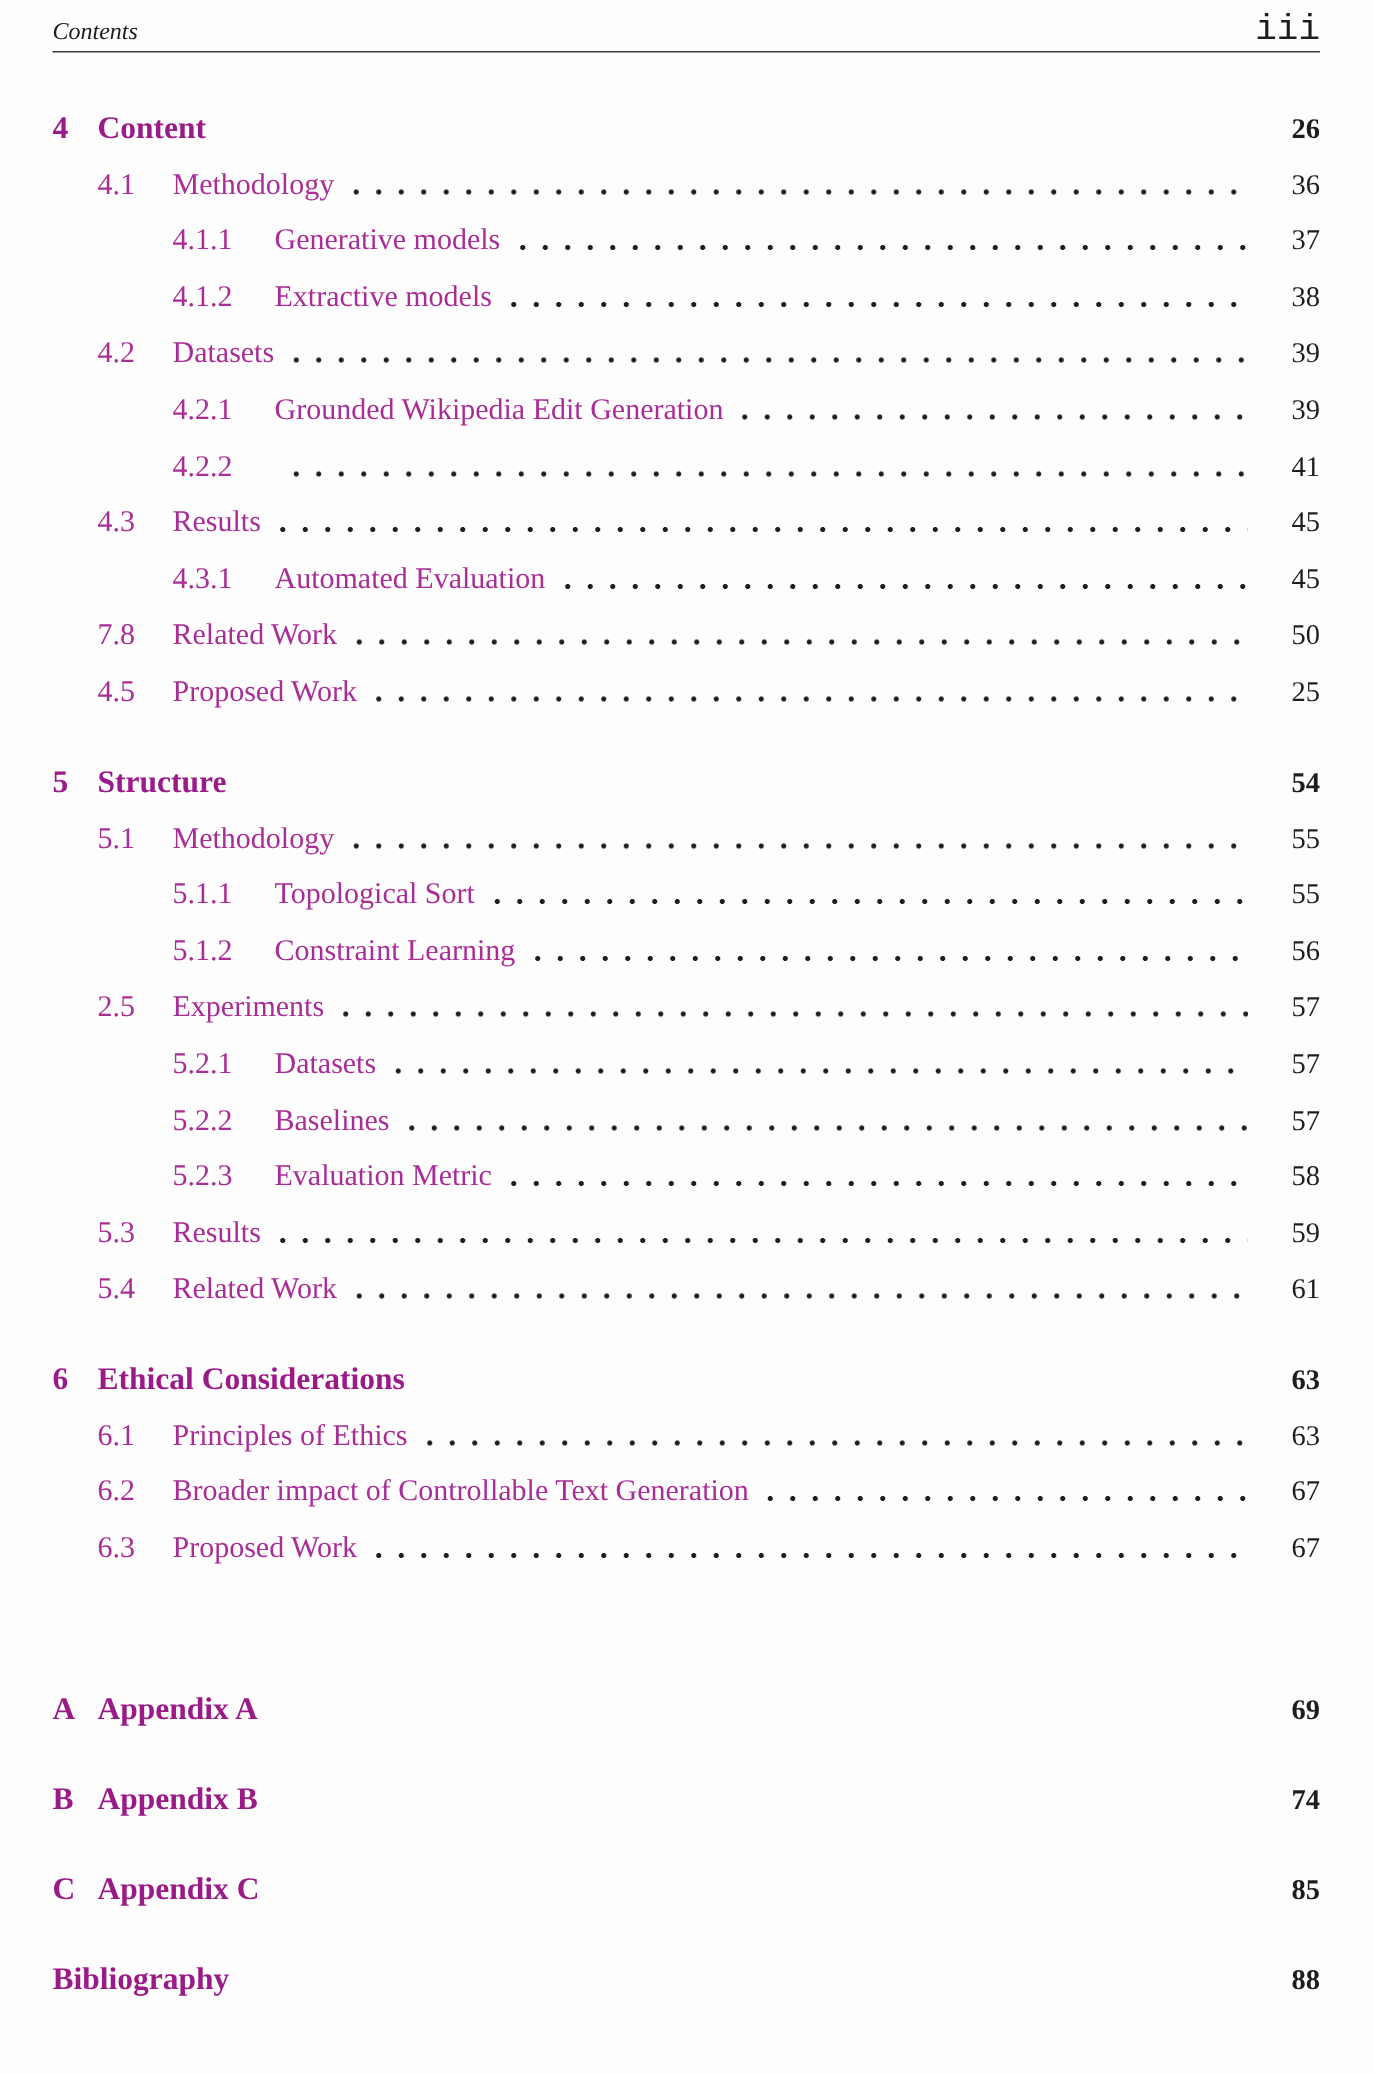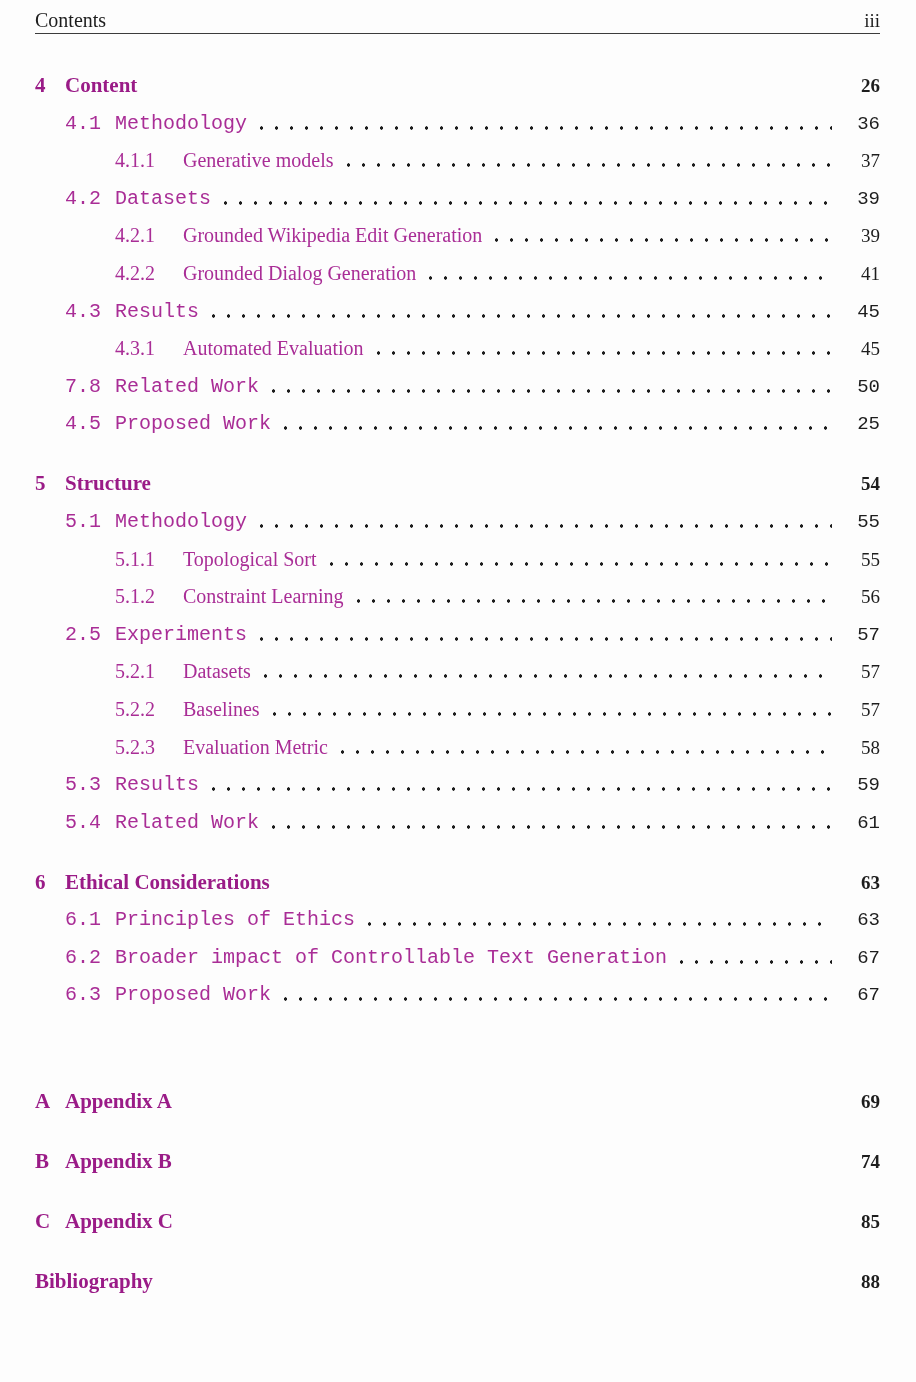--- a/index.html
+++ b/index.html
@@ -22,26 +22,28 @@
   .page-header {
     position: absolute;
     top: 10px; left: 35px; right: 36px;
     display: flex;
     justify-content: space-between;
     align-items: baseline;
     padding-bottom: 2px;
     border-bottom: 1.6px solid var(--rule-color);
   }
   .header-title {
-    font-size: 20px;
+    font-style: italic;
+    font-size: 16px;
     line-height: 21px;
   }
   .header-page-number {
-    font-size: 19px;
+    font-size: 24px;
     line-height: 21px;
+    font-family: Liberation Mono, monospace;
   }
   
   .toc {
     position: absolute;
     top: 73px; left: 35px; right: 36px;
   }
   .toc-group + .toc-group { margin-top: 35px; }
   .toc-group.first-backmatter { margin-top: 82px; }
   .row {
     display: flex;
@@ -73,21 +75,21 @@
   }
   
   .row.chapter, .row.appendix, .row.bibliography {
     font-weight: bold;
     font-size: 21px;
     color: var(--chapter-color);
   }
   .row.chapter .pg, .row.appendix .pg, .row.bibliography .pg { font-weight: bold; }
   .row.chapter .num, .row.appendix .num { width: 30px; }
   .row.section, .row.subsection { color: var(--section-color); }
-  .row.section { padding-left: 30px; font-family: Liberation Mono, monospace; }
+  .row.section { padding-left: 30px; }
   .row.section .num { width: 50px; }
   .row.subsection { padding-left: 80px; }
   .row.subsection .num { width: 68px; }
 </style>
 </head>
 <body>
 
 <div class="page-header">
   <span class="header-title">Contents</span>
   <span class="header-page-number">iii</span>
@@ -106,35 +108,40 @@
         <span class="title">Methodology</span>
         <span class="leader"></span>
         <span class="pg">36</span>
       </div>
       <div class="row subsection">
         <span class="num">4.1.1</span>
         <span class="title">Generative models</span>
         <span class="leader"></span>
         <span class="pg">37</span>
       </div>
+      <div class="row subsection">
+        <span class="num">4.1.2</span>
+        <span class="title">Extractive models</span>
+        <span class="leader"></span>
+        <span class="pg">38</span>
+      </div>
       <div class="row section">
         <span class="num">4.2</span>
         <span class="title">Datasets</span>
         <span class="leader"></span>
         <span class="pg">39</span>
       </div>
       <div class="row subsection">
         <span class="num">4.2.1</span>
         <span class="title">Grounded Wikipedia Edit Generation</span>
         <span class="leader"></span>
         <span class="pg">39</span>
       </div>
       <div class="row subsection">
         <span class="num">4.2.2</span>
-        <span class="title">Grounded Dialog Generation</span>
         <span class="leader"></span>
         <span class="pg">41</span>
       </div>
       <div class="row section">
         <span class="num">4.3</span>
         <span class="title">Results</span>
         <span class="leader"></span>
         <span class="pg">45</span>
       </div>
       <div class="row subsection">

